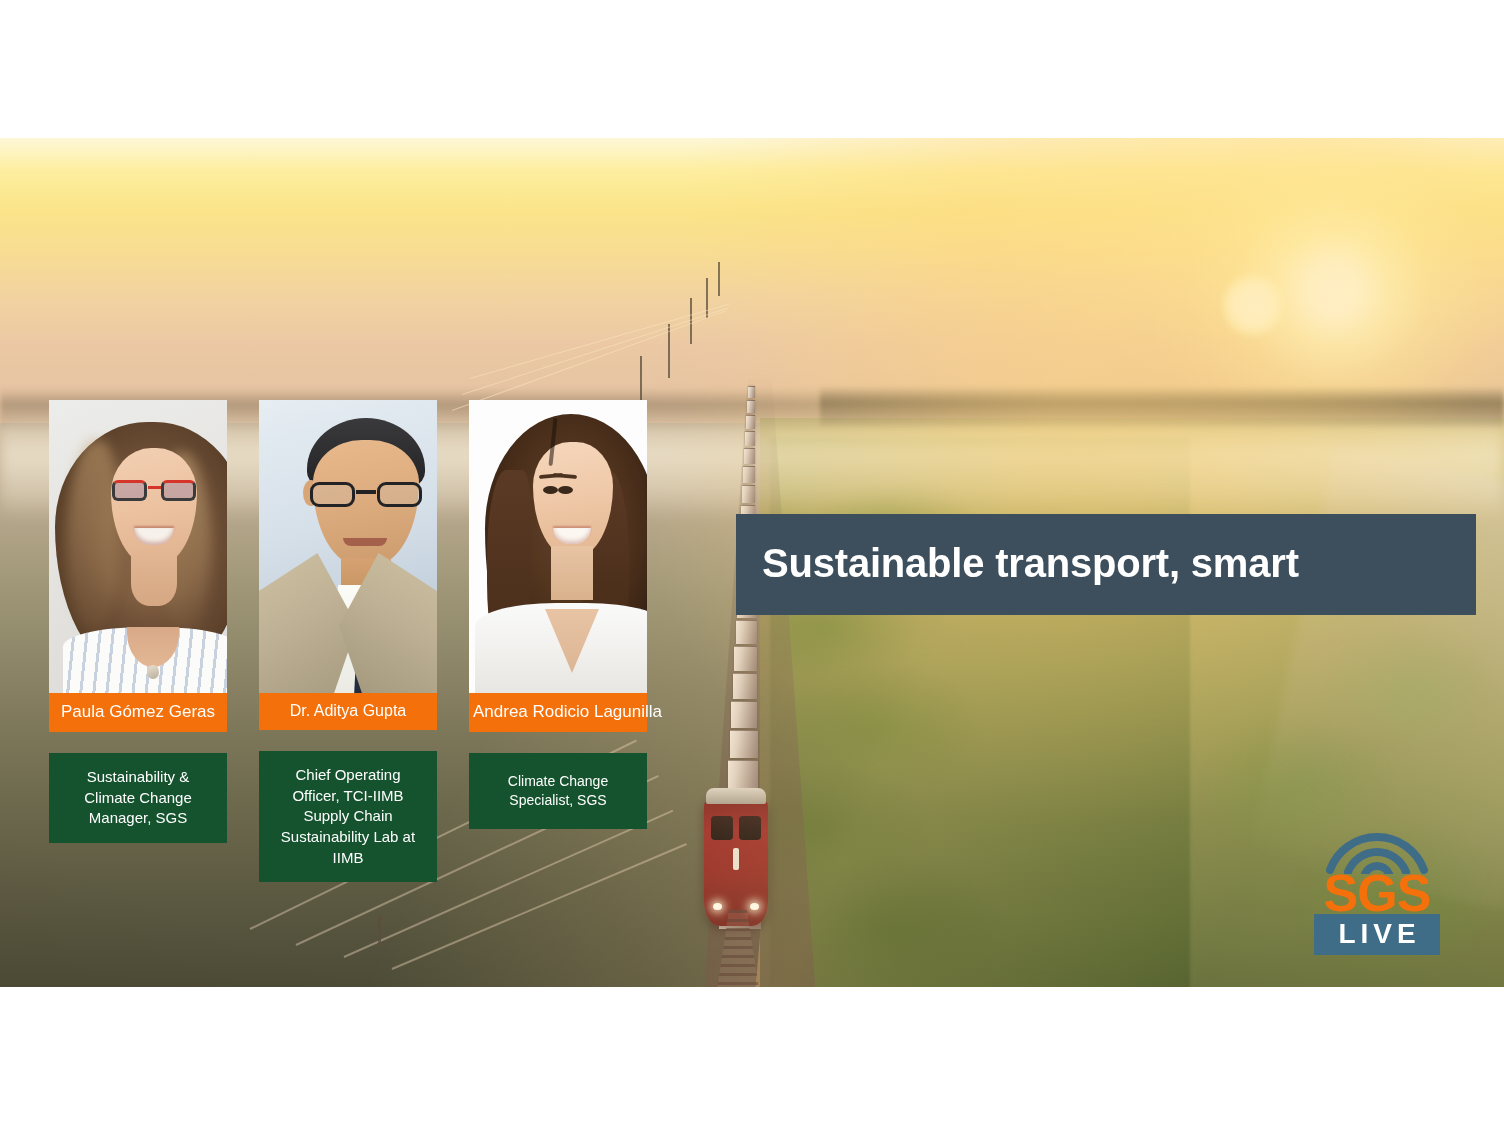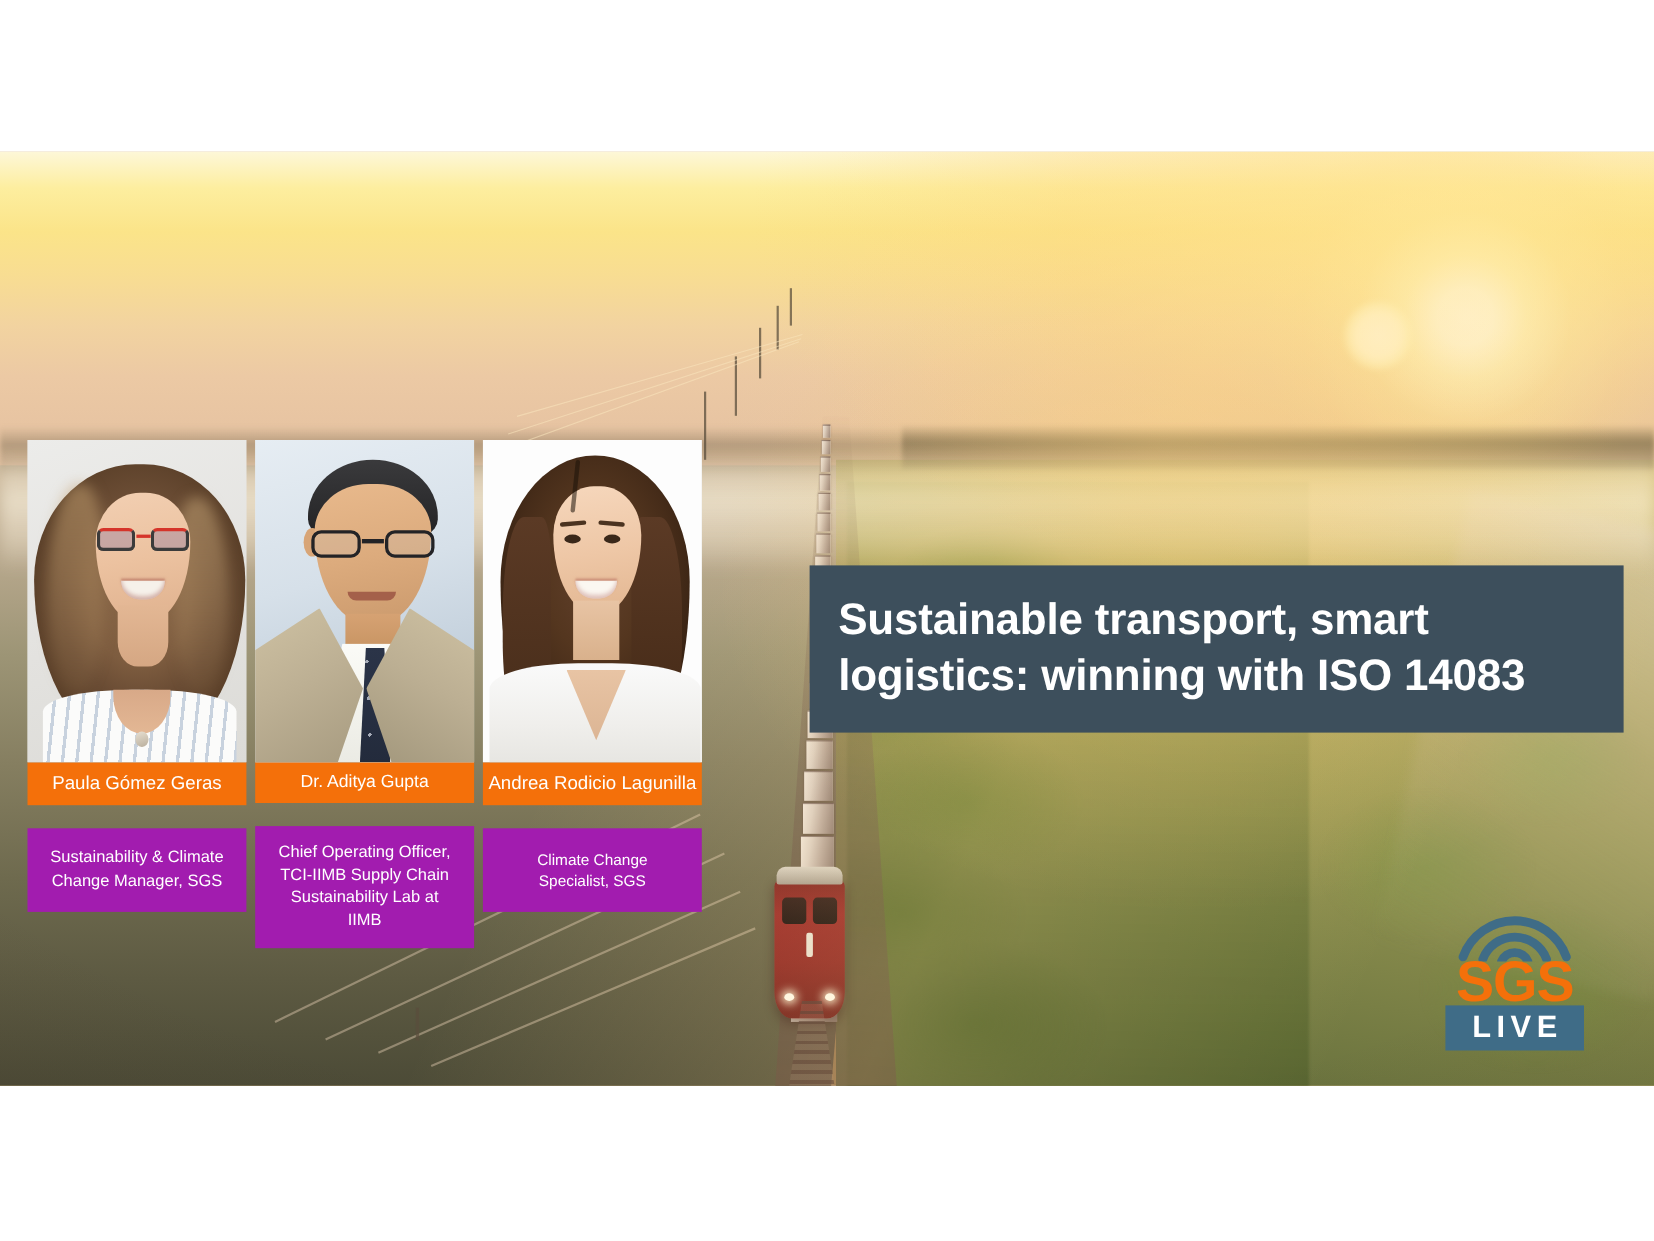--- a/index.html
+++ b/index.html
@@ -267,37 +267,37 @@
     color:#41525E;
     letter-spacing:0.2px;
   }
 
   
   #speakers {
     position:absolute; left:25px; top:262px;
     display:flex; gap:8px;
     z-index:5;
   }
-  .spk { width:199px; }
+  .spk { width:178px;margin-left:24px; }
   .spk-photo {
     width:100%; height:293px;
     position:relative; overflow:hidden;
     background:#e9e9e9;
   }
   .spk-name {
     background:#F4700A;
     color:#ffffff;
     font-size:17px;
     text-align:center;
     padding:9px 4px 10px;
     white-space:nowrap;
   }
   .spk-gap { height:21px; }
   .spk-role {
-    background:#a21caf;
+    background:#14532d;
     color:#ffffff;
     font-size:15px;
     line-height:1.38;
     text-align:center;
     padding:14px 20px 14px;
     min-height:76px;
     display:flex; align-items:center; justify-content:center;
   }
   .spk:nth-child(2) .spk-name { font-size:16px; }
   .spk:nth-child(3) .spk-role { font-size:14px; padding-top:10px; padding-bottom:10px; }
@@ -688,21 +688,20 @@
         </div>
         <div class="spk-name">Andrea Rodicio Lagunilla</div>
         <div class="spk-gap"></div>
         <div class="spk-role">Climate Change Specialist, SGS</div>
       </div>
 
     </div>
 
     <div id="title-banner">
       <div class="ttl">Sustainable transport, smart</div>
-      <div class="ttl">logistics: winning with ISO 14083</div>
     </div>
 
     <div id="sgs-live">
       <svg id="sgs-arcs" width="110" height="44" viewBox="0 0 110 44">
         <path d="M8 40 A 50 50 0 0 1 102 40" fill="none" stroke="#3F6C87" stroke-width="8" stroke-linecap="round"></path>
         <path d="M26 42 A 31 31 0 0 1 84 42" fill="none" stroke="#3F6C87" stroke-width="8" stroke-linecap="round"></path>
         <path d="M43 44 A 13 13 0 0 1 67 44" fill="none" stroke="#3F6C87" stroke-width="8" stroke-linecap="round"></path>
       </svg>
       <div id="sgs-word">SGS</div>
       <div id="sgs-live-bar">LIVE</div>

